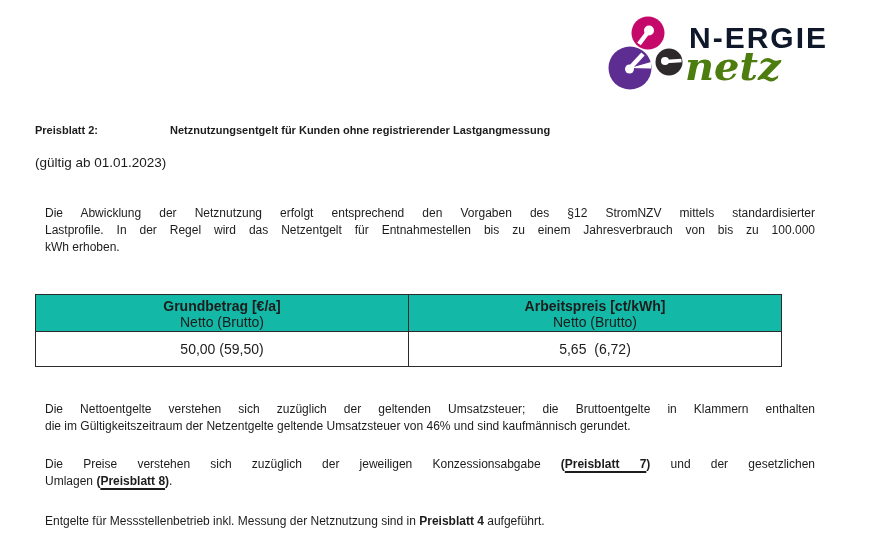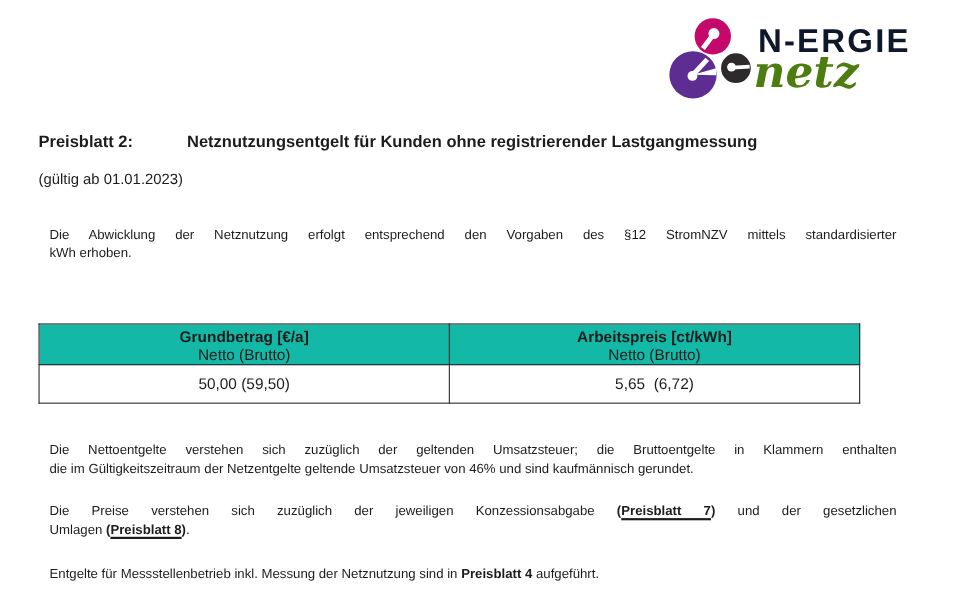--- a/index.html
+++ b/index.html
@@ -18,21 +18,21 @@
     color:#0f172a;line-height:30px;white-space:nowrap;
   }
   .subbrand{
     position:absolute;left:80px;top:36px;
     font-family:"DejaVu Serif", serif;
     font-style:italic;font-weight:bold;
     font-size:40px;line-height:40px;color:#4d7c0f;
   }
   
   .doc-title{left:35px;top:121px;width:770px;display:flex;
-    font-size:15px;font-weight:bold;line-height:18px;}
+    font-size:11px;font-weight:bold;line-height:18px;}
   .doc-title .label{width:135px;flex:0 0 135px;}
   .validity{left:35px;top:154px;width:770px;font-size:13.5px;line-height:17px;}
   .para{left:45px;width:770px;font-size:12px;line-height:17.2px;}
   .para .jline{text-align:justify;text-align-last:justify;}
   .para .lline{text-align:left;}
   #intro{top:205px;}
   #tax-note{top:401px;}
   #concession-note{top:456px;}
   #metering-note{top:513px;}
   .ref{font-weight:bold;}
@@ -71,20 +71,21 @@
 </div>
 
 <div class="abs doc-title">
   <div class="label">Preisblatt 2:</div>
   <div>Netznutzungsentgelt für Kunden ohne registrierender Lastgangmessung</div>
 </div>
 <div class="abs validity">(gültig ab 01.01.2023)</div>
 
 <div id="intro" class="abs para">
   <div class="jline">Die Abwicklung der Netznutzung erfolgt entsprechend den Vorgaben des §12 StromNZV mittels standardisierter</div>
+  <div class="jline">Lastprofile. In der Regel wird das Netzentgelt für Entnahmestellen bis zu einem Jahresverbrauch von bis zu 100.000</div>
   <div class="lline">kWh erhoben.</div>
 </div>
 
 <table class="abs price-table">
   <tbody>
     <tr class="hdr">
       <td>
         <div class="h1">Grundbetrag [€/a]</div>
         <div class="h2">Netto (Brutto)</div>
       </td>

